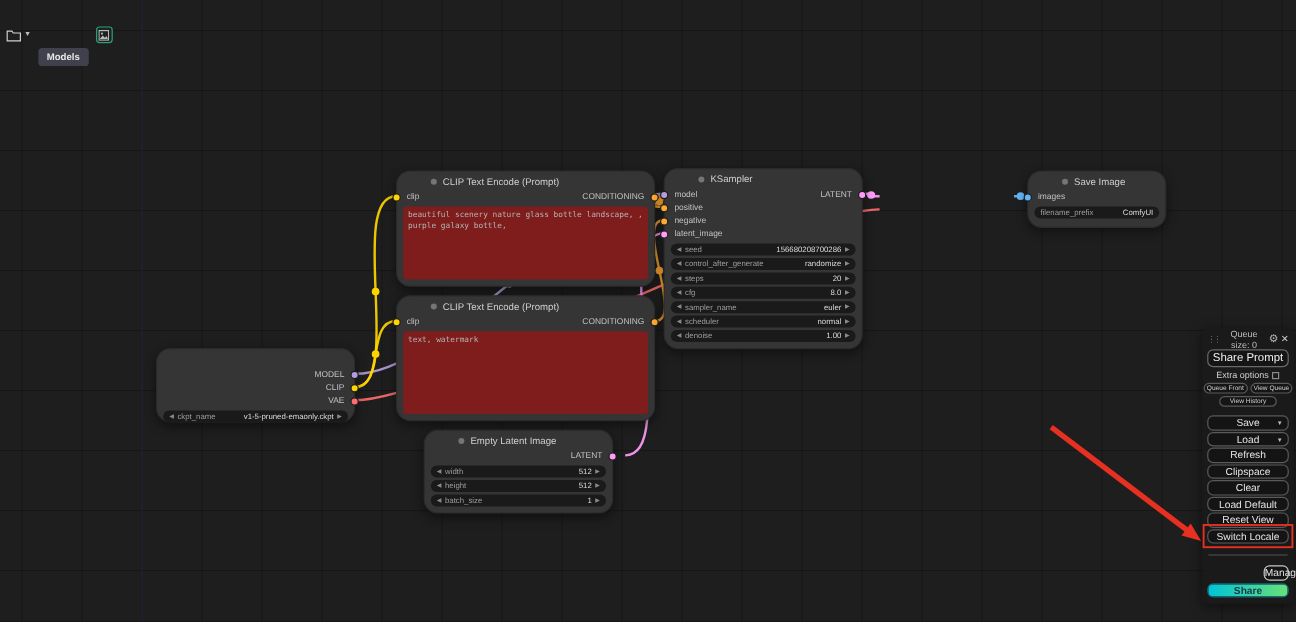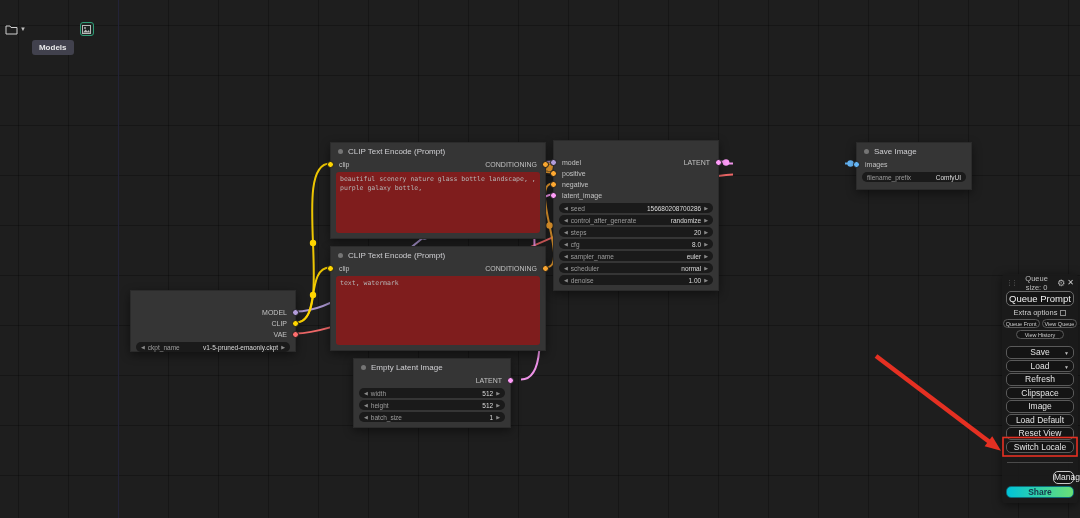--- a/index.html
+++ b/index.html
@@ -18,22 +18,22 @@
   
   .toolbar { position: absolute; left: 5px; top: 3px; display: flex; align-items: center; gap: 6px; z-index: 7; }
   .tb-folder { display: flex; align-items: center; gap: 2px; color: #cfcfcf; }
   .tb-caret { font-size: 6px; color: #bdbdbd; }
   .tb-models { background: #41414d; color: #e8e8e8; font-size: 8px; font-weight: bold;
     padding: 3px 7px; border-radius: 3px; border: none; cursor: pointer; margin-top: 37px; }
   .tb-gallery { width: 14px; height: 14px; border: 1px solid #2f9e77; border-radius: 3px;
     background: #1c2422; display: flex; align-items: center; justify-content: center; }
 
   
-  .node { position: absolute; background: #353535; border-radius: 0; z-index: 2;
-    box-shadow: 0 3px 9px rgba(0,0,0,0.45); border: 1px solid #2b2b2b; }
+  .node { position: absolute; background: #353535; border-radius: 12px; z-index: 2;
+    box-shadow: 0 3px 9px rgba(0,0,0,0.45); border: 1px solid #2b2b2b; padding-left: 21px; }
   .node-title { display: flex; align-items: center; gap: 5px; height: 16px; padding: 0 7px;
     color: #cfcfd2; font-size: 8px; }
   .collapse-dot { width: 5px; height: 5px; border-radius: 50%; background: #757575; flex: 0 0 auto; }
   .port { position: absolute; width: 7px; height: 7px; border-radius: 50%; border: 1px solid #1c1c1c; }
   .port-label { position: absolute; font-size: 7px; color: #c2c2c2; line-height: 10px; white-space: nowrap; }
   .widget { position: absolute; left: 5px; right: 5px; height: 10px; background: #1a1a1a;
     border-radius: 5px; display: flex; align-items: center; padding: 0 5px; gap: 3px; }
   .w-arrow { font-size: 5px; color: #8a8a8a; line-height: 1; }
   .w-name { font-size: 6.5px; color: #9e9e9e; white-space: nowrap; }
   .w-spacer { flex: 1; }
@@ -117,38 +117,38 @@
     </span>
   </div>
 
   <div class="menu">
     <div class="menu-header">
       <span class="drag-handle">⋮⋮</span>
       <span class="queue-size">Queue size: 0</span>
       <span class="gear">⚙</span>
       <span class="close-x">✕</span>
     </div>
-    <button class="qp">Queue Prompt</button>
+    <button class="qp">Share Prompt</button>
     <div class="extra">
       <span class="lbl">Extra options</span>
       <span class="cb"></span>
     </div>
     <div class="small-row">
       <button class="sm">Queue Front</button>
       <button class="sm">View Queue</button>
     </div>
     <div class="small-row center">
       <button class="sm">View History</button>
     </div>
     <div id="menu-buttons" class="menu-buttons">
         <button class="mb">Save<span class="caret">▼</span></button>
         <button class="mb">Load<span class="caret">▼</span></button>
         <button class="mb">Refresh</button>
         <button class="mb">Clipspace</button>
-        <button class="mb">Image</button>
+        <button class="mb">Clear</button>
         <button class="mb">Load Default</button>
         <button class="mb">Reset View</button>
         <button class="mb">Switch Locale</button>
       </div>
     <hr class="menu-divider">
     <button class="mb manager">Manager</button>
     <button class="mb share">Share</button>
   </div>
 
   <svg id="annot" class="layer" width="1080" height="518">
@@ -187,20 +187,24 @@
         <span class="collapse-dot"></span>
         <span>CLIP Text Encode (Prompt)</span>
       </div>
       <span class="port" style="background: rgb(255, 213, 0); top: 18px; left: -4px;"></span>
       <span class="port-label" style="top: 16.5px; left: 8px;">clip</span>
       <span class="port" style="background: rgb(255, 169, 49); top: 18px; right: -4px;"></span>
       <span class="port-label" style="top: 16.5px; right: 8px;">CONDITIONING</span>
       <div class="prompt" style="top: 29px;">text, watermark</div>
     </div>
     <div class="node" style="left: 553px; top: 140px; width: 166px; height: 151px;">
+      <div class="node-title">
+        <span class="collapse-dot"></span>
+        <span>KSampler</span>
+      </div>
       <span class="port" style="background: rgb(179, 157, 219); top: 18px; left: -4px;"></span>
       <span class="port-label" style="top: 16.5px; left: 8px;">model</span>
       <span class="port" style="background: rgb(255, 169, 49); top: 29px; left: -4px;"></span>
       <span class="port-label" style="top: 27.5px; left: 8px;">positive</span>
       <span class="port" style="background: rgb(255, 169, 49); top: 40px; left: -4px;"></span>
       <span class="port-label" style="top: 38.5px; left: 8px;">negative</span>
       <span class="port" style="background: rgb(255, 156, 249); top: 51px; left: -4px;"></span>
       <span class="port-label" style="top: 49.5px; left: 8px;">latent_image</span>
       <span class="port" style="background: rgb(255, 156, 249); top: 18px; right: -4px;"></span>
       <span class="port-label" style="top: 16.5px; right: 8px;">LATENT</span>

